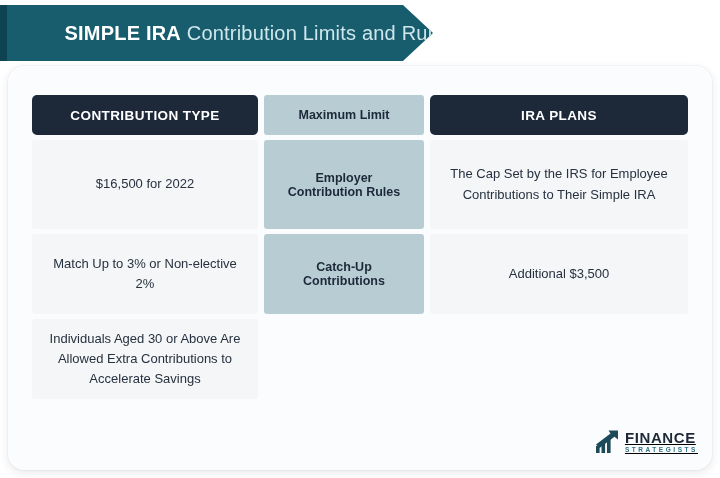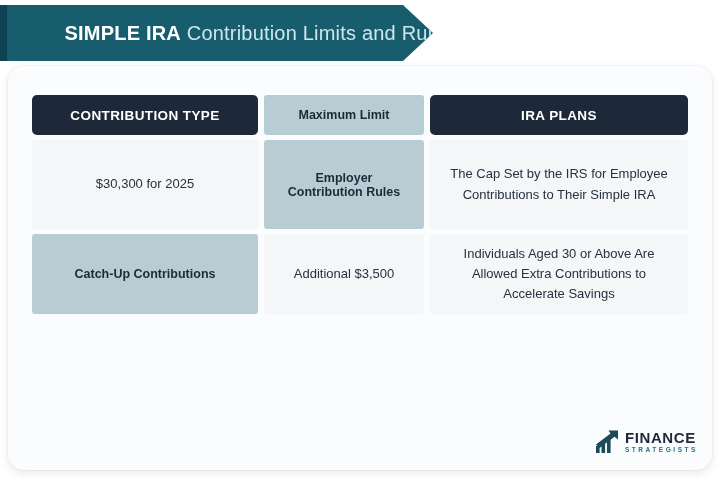--- a/index.html
+++ b/index.html
@@ -60,21 +60,21 @@
   .val {
     background: #f4f6f8; color: #27313f;
     font-size: 13px; line-height: 1.55;
   }
 
   
   .logo {
     position: absolute; right: 14px; bottom: 16px;
     display: flex; align-items: center; gap: 5px;
   }
-  .logo-text { display: flex; flex-direction: column; }
+  .logo-text { display: flex; flex-direction: column; text-decoration: underline; }
   .logo-primary { font-size: 15px; font-weight: 700; color: #1d2939; letter-spacing: .6px; line-height: 1; }
   .logo-secondary { font-size: 6.5px; font-weight: 700; color: #2e7384; letter-spacing: 2.55px; margin-top: 2px; line-height: 1; }
 </style>
 </head>
 <body>
 
 <div class="stage">
 
   <div class="banner">
     <div class="banner-fold"></div>
@@ -83,24 +83,25 @@
     </div>
   </div>
 
   <div class="card">
     <div class="table">
 
       <div class="cell th">CONTRIBUTION TYPE</div>
       <div class="cell rowlabel">Maximum Limit</div>
 
       <div class="cell th">IRA PLANS</div>
-      <div class="cell val">$30,300 for 2025</div>
+      <div class="cell val">$16,500 for 2022</div>
       <div class="cell rowlabel">Employer Contribution Rules</div>
 
       <div class="cell val">The Cap Set by the IRS for Employee Contributions to Their Simple IRA</div>
+      <div class="cell val">Match Up to 3% or Non-elective 2%</div>
 
       <div class="cell rowlabel">Catch-Up Contributions</div>
       <div class="cell val">Additional $3,500</div>
       <div class="cell val">Individuals Aged 30 or Above Are Allowed Extra Contributions to Accelerate Savings</div>
 
     </div>
 
     <div class="logo">
       <svg width="27" height="25" viewBox="0 0 27 25">
         <rect x="3" y="17" width="3.6" height="7" fill="#1d4a59"></rect>

